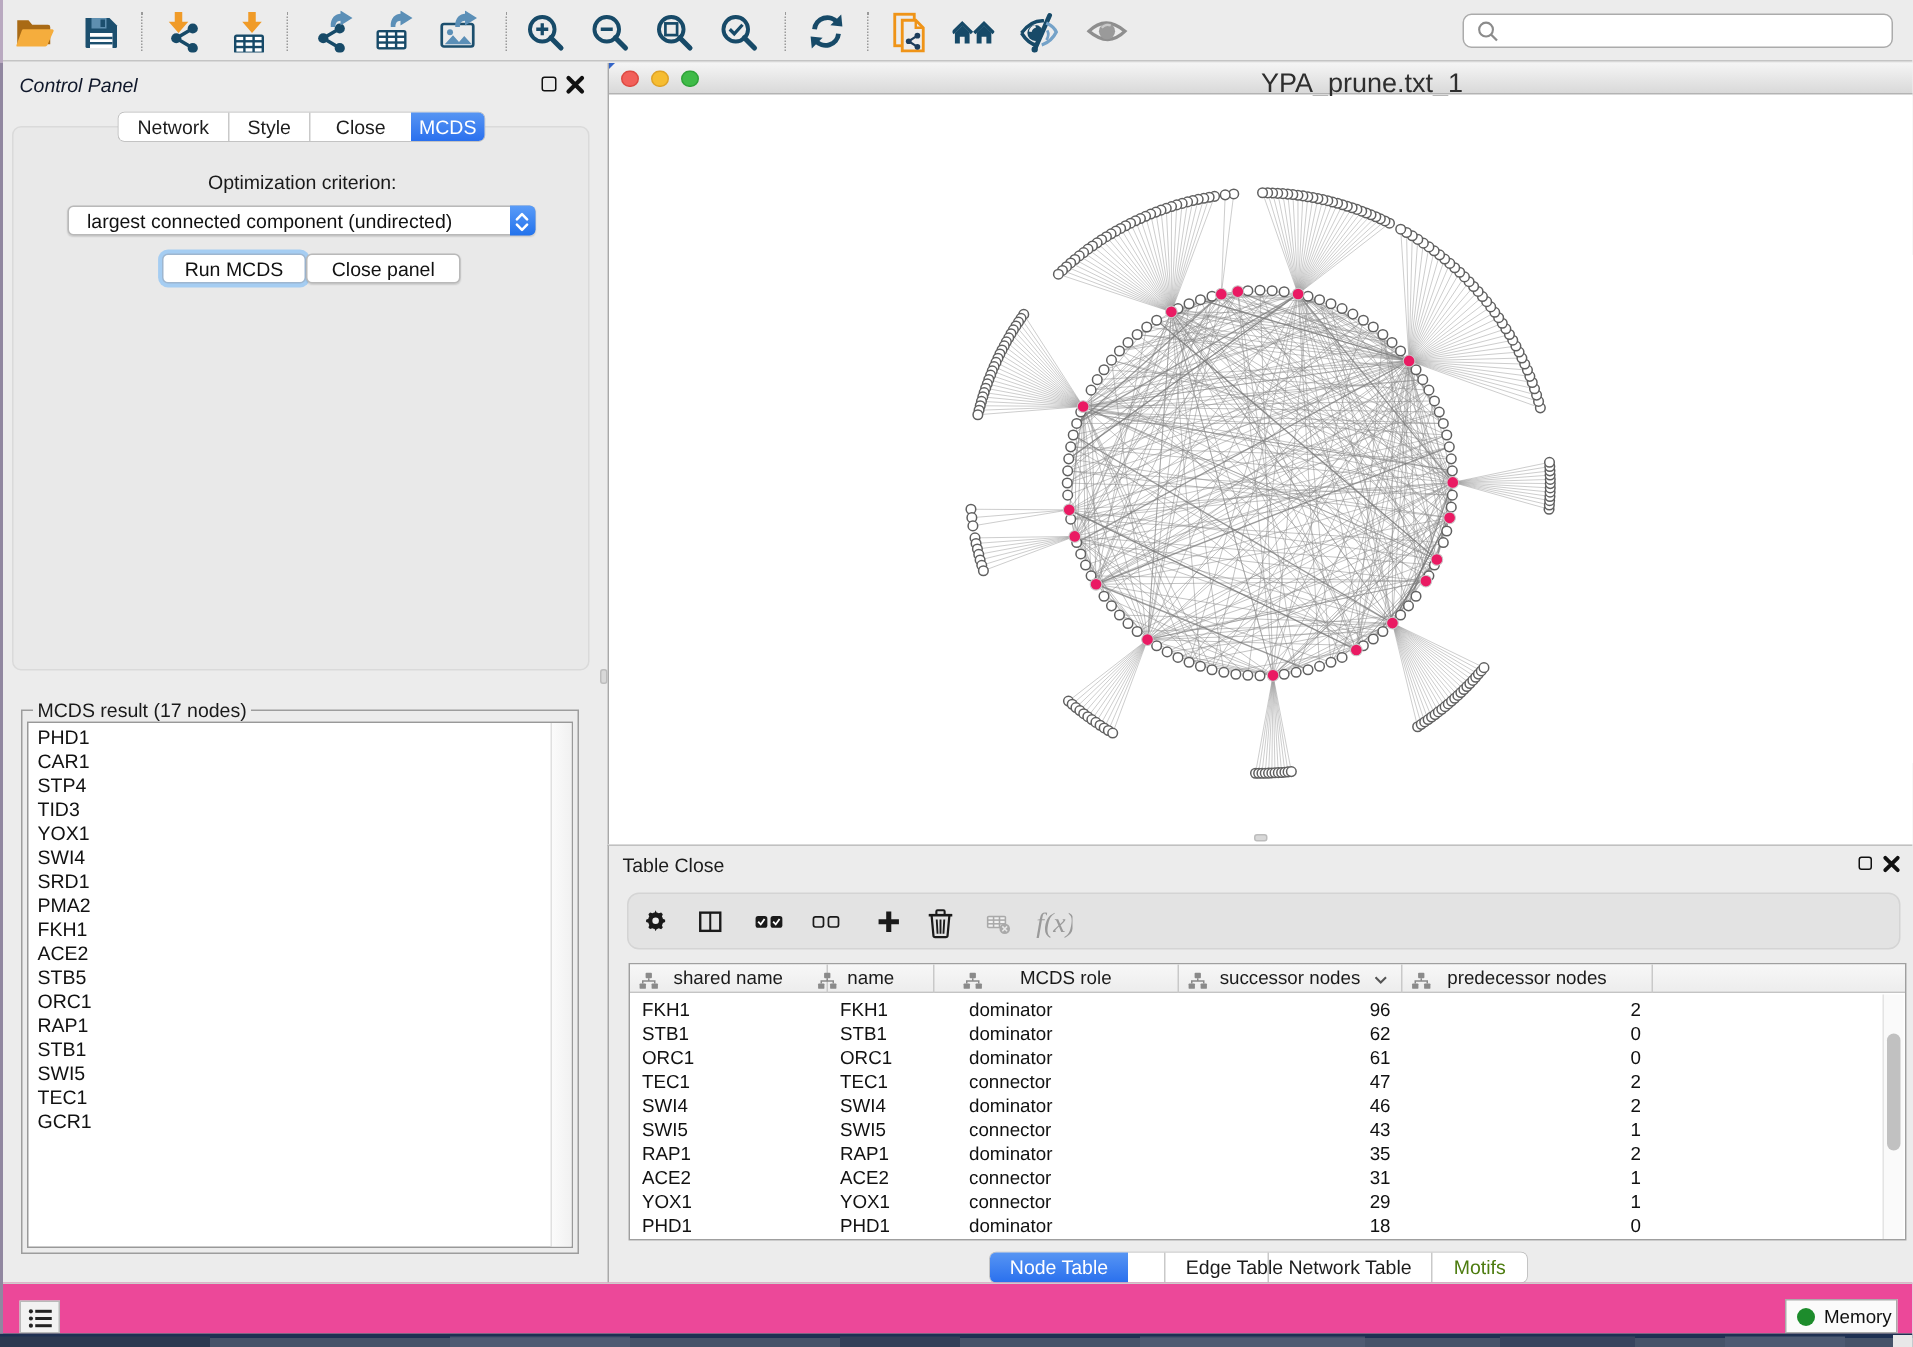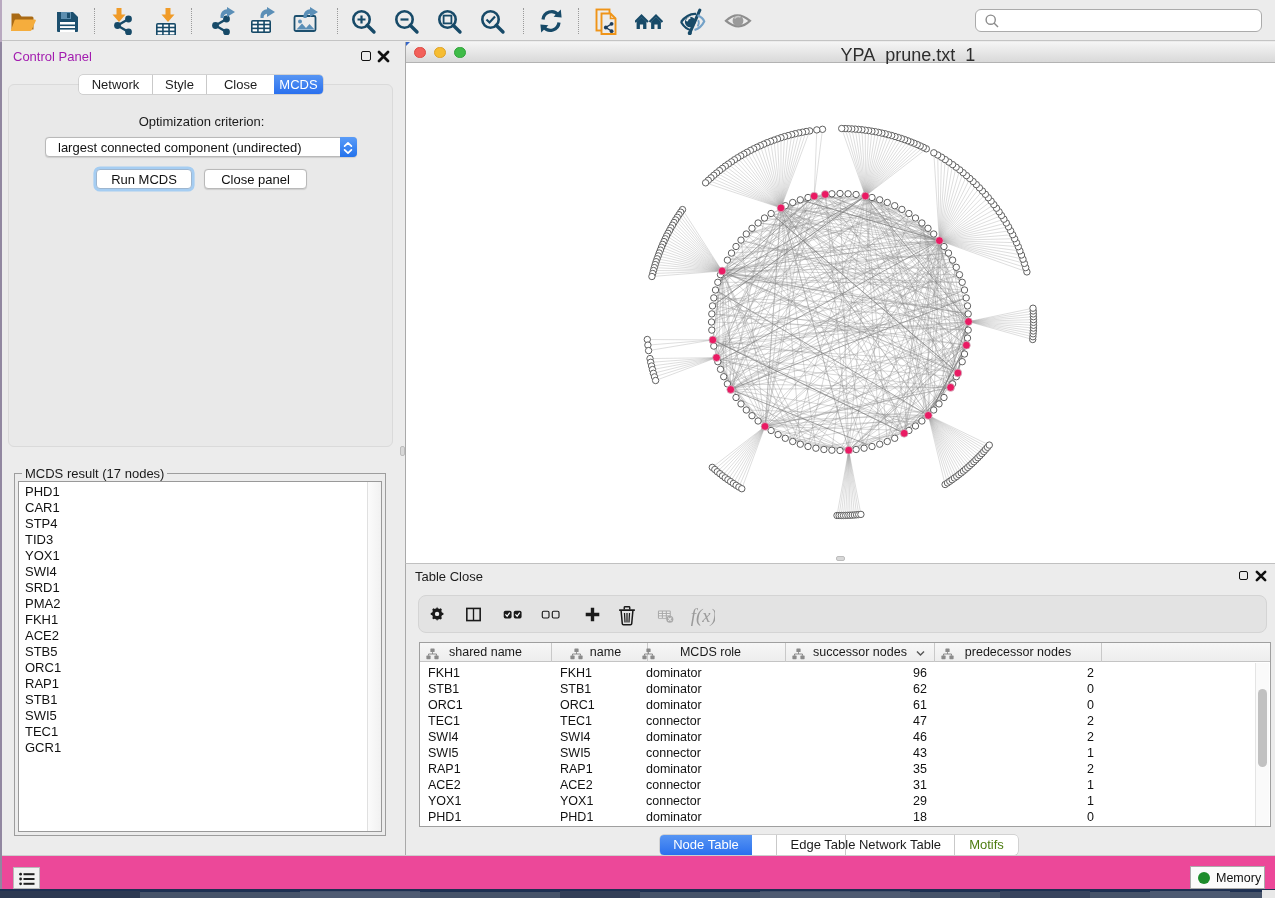--- a/index.html
+++ b/index.html
@@ -1,20 +1,20 @@
 <!DOCTYPE html>
 <html><head><meta charset="utf-8"><title>Cytoscape</title>
 <style>
 * { margin:0; padding:0; box-sizing:border-box; }
 html,body { width:1275px; height:898px; overflow:hidden; }
 body { font-family:"Liberation Sans", sans-serif; background:#ececec; position:relative; }
 .abs { position:absolute; }
 .tbi { position:absolute; }
 .sep { position:absolute; top:8px; width:0; height:26px; border-left:1px dotted #9a9a9a; }
-.ttl { font-size:13px; color:#a21caf; }
+.ttl { font-size:13px; color:#0f172a;font-style:italic; }
 </style></head><body>
 <div class="abs" style="left:0;top:0;width:1275px;height:41px;background:#ececec;border-bottom:1px solid #c4c4c4;z-index:5">
 <svg class="tbi" style="left:8px;top:7px" width="28" height="28" viewBox="0 0 28 28">
 <path d="M3.5 6.5 h7.5 l2.5 3 H24 a1.5 1.5 0 0 1 1.5 1.5 V22.5 H3.5 Z" fill="#a96a15"></path>
 <path d="M7.5 12.5 H26.8 a1 1 0 0 1 0.9 1.4 L23.6 23 a1.5 1.5 0 0 1 -1.4 1 H3.8 a0.8 0.8 0 0 1 -0.75 -1.1 L6.6 13.2 a1.2 1.2 0 0 1 0.9 -0.7 Z" fill="#f5ad3d"></path>
 </svg>
 <svg class="tbi" style="left:53px;top:7px" width="28" height="28" viewBox="0 0 28 28">
 <path d="M4 5 H20 L25 10 V24 a1 1 0 0 1 -1 1 H5 a1 1 0 0 1 -1 -1 Z" fill="#1c4f6e"></path>
 <rect x="8" y="5" width="10" height="7" fill="#5e8fb0"></rect>
 <rect x="14" y="6" width="3" height="5" fill="#1c4f6e"></rect>
@@ -156,21 +156,21 @@
 <div style="left:0px;width:73px;top:0;height:19px;line-height:19px;text-align:center;position:absolute;color:#1c1c1c;">Network</div>
 <div style="left:73px;width:54px;top:0;height:19px;line-height:19px;text-align:center;position:absolute;color:#1c1c1c;border-left:1px solid #c9c9c9;">Style</div>
 <div style="left:127px;width:68px;top:0;height:19px;line-height:19px;text-align:center;position:absolute;color:#1c1c1c;border-left:1px solid #c9c9c9;">Close</div>
 <div style="left:195px;width:49px;top:0;height:19px;line-height:19px;text-align:center;position:absolute;background:linear-gradient(#5795f3,#2a70ee);color:#fff;border-radius:0 4px 4px 0;">MCDS</div>
 </div>
 <div class="abs" style="left:0;top:114px;width:403px;text-align:center;font-size:13px;color:#1a1a1a">Optimization criterion:</div>
 <div class="abs" style="left:45px;top:137px;width:312px;height:20px;background:#fff;border:1px solid #b9b9b9;border-radius:4px;font-size:13px;color:#111;line-height:19px;padding-left:12px;box-shadow:0 0.5px 1px rgba(0,0,0,0.12)">largest connected component (undirected)<div style="position:absolute;right:-1px;top:-1px;width:17px;height:20px;background:linear-gradient(#5a9cf8,#2372ec);border-radius:0 4px 4px 0"></div>
 <svg style="position:absolute;right:2px;top:2px" width="12" height="16" viewBox="0 0 12 16">
       <path d="M2.6 6.2 L6 2.8 L9.4 6.2 M2.6 9.8 L6 13.2 L9.4 9.8" stroke="#fff" stroke-width="1.7" fill="none" stroke-linecap="round" stroke-linejoin="round"></path>
     </svg></div>
-<div class="abs" style="left:96px;top:169px;width:96px;height:20px;background:#fff;border:1px solid #9eb6cf;border-radius:4px;box-shadow:0 0 0 2.6px #a5cdf2;font-size:13px;text-align:center;line-height:19px;color:#111">Run MCDS</div>
+<div class="abs" style="left:108px;top:169px;width:96px;height:20px;background:#fff;border:1px solid #9eb6cf;border-radius:4px;box-shadow:0 0 0 2.6px #a5cdf2;font-size:13px;text-align:center;line-height:19px;color:#111">Run MCDS</div>
 <div class="abs" style="left:204px;top:169px;width:103px;height:20px;background:#fff;border:1px solid #b9b9b9;border-radius:4px;font-size:13px;text-align:center;line-height:19px;color:#111;box-shadow:0 0.5px 1px rgba(0,0,0,0.12)">Close panel</div>
 <fieldset class="abs" style="left:14px;top:466px;width:372px;height:370px;border:1px solid #9d9d9d;border-radius:0;padding:0 3px 3px 3px">
 <legend style="font-size:13px;color:#1a1a1a;padding:0 3px;margin-left:4px">MCDS result (17 nodes)</legend>
 <div style="width:100%;height:351px;background:#fff;border:1px solid #999;position:relative;font-size:13px;color:#111;padding:2px 0 0 6px;line-height:16px">PHD1<br>CAR1<br>STP4<br>TID3<br>YOX1<br>SWI4<br>SRD1<br>PMA2<br>FKH1<br>ACE2<br>STB5<br>ORC1<br>RAP1<br>STB1<br>SWI5<br>TEC1<br>GCR1
 <div style="position:absolute;right:0;top:0;width:14px;height:100%;background:linear-gradient(90deg,#fbfbfb,#f1f1f1);border-left:1px solid #e0e0e0"></div>
 </div>
   </fieldset>
 <div class="abs" style="left:405px;top:42px;width:870px;height:521px;border-left:1px solid #a9a9a9;background:#fff">
 <div style="position:absolute;left:0;top:0;width:870px;height:21px;background:linear-gradient(#f5f5f5,#d9d9d9);border-bottom:1px solid #b3b3b3">
 <svg style="position:absolute;left:0;top:0" width="4" height="4" viewBox="0 0 4 4">
@@ -1112,21 +1112,21 @@
 <div style="position:absolute;left:13px;top:78px;width:852px;height:185px;background:#fff;border:1px solid #9f9f9f">
 <div style="position:absolute;left:0;top:0;width:850px;height:19px;background:linear-gradient(#f7f7f7,#ededed);border-bottom:1px solid #c4c4c4;font-size:12.5px;color:#1a1a1a">
 <div style="position:absolute;left:0px;top:0;width:132px;height:19px;border-right:1px solid #c9c9c9;line-height:19px;text-align:center"><span style="position:absolute;left:6px;top:3px"><svg width="13" height="12" viewBox="0 0 13 12" style="vertical-align:-1px">
               <g fill="#8a8a8a">
                 <rect x="4.4" y="0.5" width="4.2" height="3.6" rx="0.6"></rect>
                 <rect x="0.4" y="7.6" width="4.2" height="3.6" rx="0.6"></rect>
                 <rect x="8.4" y="7.6" width="4.2" height="3.6" rx="0.6"></rect>
                 <path d="M6.5 4.2 V6 M2.5 7.6 V6 H10.5 V7.6" stroke="#8a8a8a" fill="none" stroke-width="1"></path>
               </g>
             </svg></span>shared name</div>
-<div style="position:absolute;left:144px;top:0;width:84px;height:19px;border-right:1px solid #c9c9c9;line-height:19px;text-align:center"><span style="position:absolute;left:6px;top:3px"><svg width="13" height="12" viewBox="0 0 13 12" style="vertical-align:-1px">
+<div style="position:absolute;left:119px;top:0;width:84px;height:19px;border-right:1px solid #c9c9c9;line-height:19px;text-align:center"><span style="position:absolute;left:6px;top:3px"><svg width="13" height="12" viewBox="0 0 13 12" style="vertical-align:-1px">
               <g fill="#8a8a8a">
                 <rect x="4.4" y="0.5" width="4.2" height="3.6" rx="0.6"></rect>
                 <rect x="0.4" y="7.6" width="4.2" height="3.6" rx="0.6"></rect>
                 <rect x="8.4" y="7.6" width="4.2" height="3.6" rx="0.6"></rect>
                 <path d="M6.5 4.2 V6 M2.5 7.6 V6 H10.5 V7.6" stroke="#8a8a8a" fill="none" stroke-width="1"></path>
               </g>
             </svg></span>name</div>
 <div style="position:absolute;left:216px;top:0;width:150px;height:19px;border-right:1px solid #c9c9c9;line-height:19px;text-align:center"><span style="position:absolute;left:6px;top:3px"><svg width="13" height="12" viewBox="0 0 13 12" style="vertical-align:-1px">
               <g fill="#8a8a8a">
                 <rect x="4.4" y="0.5" width="4.2" height="3.6" rx="0.6"></rect>

